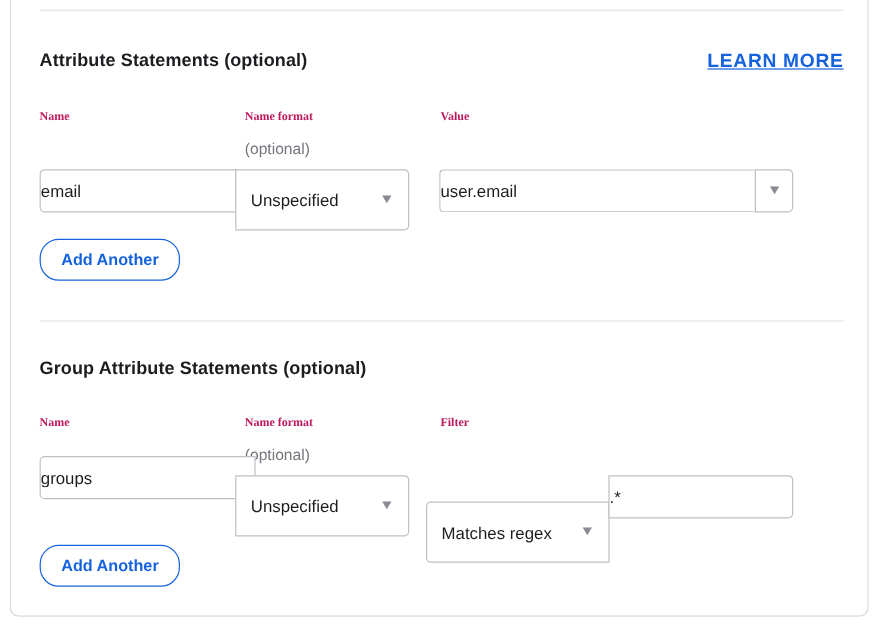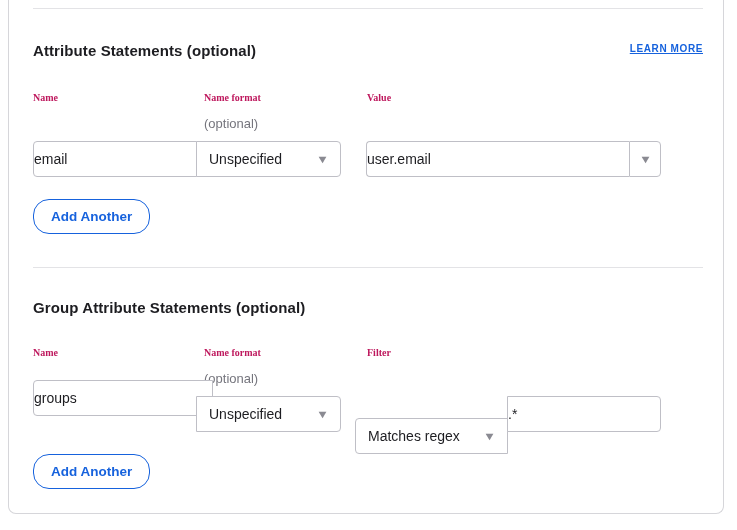--- a/index.html
+++ b/index.html
@@ -2,28 +2,28 @@
 <html><head>
 <meta charset="utf-8">
 <style>
   html,body{margin:0;padding:0;background:#ffffff;width:737px;height:530px;overflow:hidden;
     font-family:"Liberation Sans", sans-serif;-webkit-font-smoothing:antialiased;}
   .card{position:absolute;left:8px;top:0;width:716px;height:514px;background:#fff;
     border:1px solid #d6d6da;border-top:none;border-radius:0 0 8px 8px;box-sizing:border-box;}
   .abs{position:absolute;}
   .divider{height:1px;background:#e3e3e6;width:670px;left:24px;}
   .section-title{font-size:15px;font-weight:700;color:#1d1d21;letter-spacing:.1px;}
-  .learn-more{font-size:10px;font-weight:600;color:#1662dd;letter-spacing:.6px;cursor:pointer;padding-left:40px;}
+  .learn-more{font-size:16px;font-weight:600;color:#1662dd;letter-spacing:.6px;cursor:pointer;padding-left:40px;}
   .col-hdr{font-size:10px;font-weight:700;color:#be185d;font-family:Liberation Serif, serif;}
   .hint{font-size:13px;font-weight:400;color:#75757d;text-align:right;}
   .txt-input{box-sizing:border-box;height:36px;border:1px solid #bfbfc6;background:#fff;
     font-family:"Liberation Sans", sans-serif;font-size:14px;color:#1d1d21;padding:0 0;outline:none;}
   .rad-l{border-radius:4px 0 0 4px;}
   .rad-r{border-radius:0 4px 4px 0;}
-  .select{box-sizing:border-box;height:36px;border:1px solid #bfbfc6;background:#fff;
+  .select{box-sizing:border-box;height:51px;border:1px solid #bfbfc6;background:#fff;
     display:flex;align-items:center;justify-content:space-between;padding:0 12px;cursor:pointer;}
   .select .sel-label{font-size:14px;color:#1d1d21;}
   .caret{font-size:11px;color:#8a8a92;line-height:1;transform:scaleX(1.2);}
   .combo{box-sizing:border-box;display:flex;height:36px;}
   .combo input{flex:1;border-right:none;}
   .combo .combo-caret{box-sizing:border-box;width:32px;height:36px;border:1px solid #bfbfc6;
     background:#fff;display:flex;align-items:center;justify-content:center;cursor:pointer;}
   .add-btn{box-sizing:border-box;height:35px;padding:0 17px;background:#fff;border:1px solid #1662dd;
     border-radius:16px;color:#1662dd;font-family:"Liberation Sans", sans-serif;
     font-size:13.5px;font-weight:700;cursor:pointer;}

